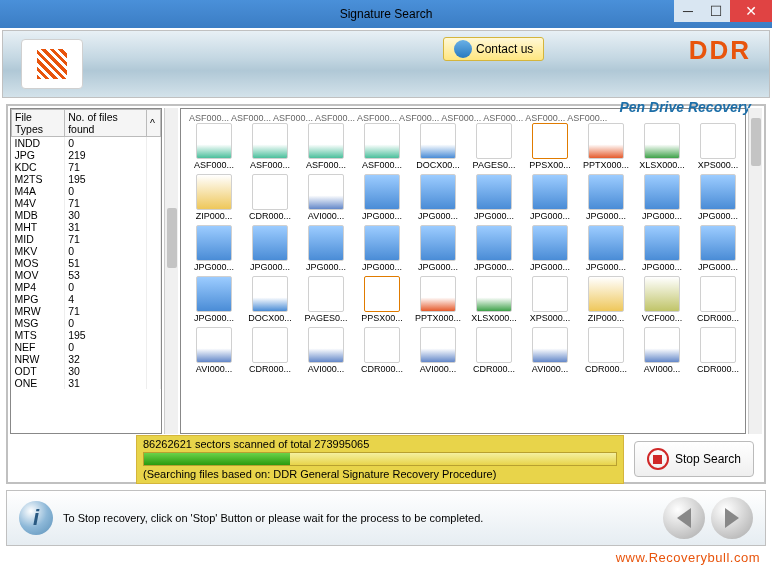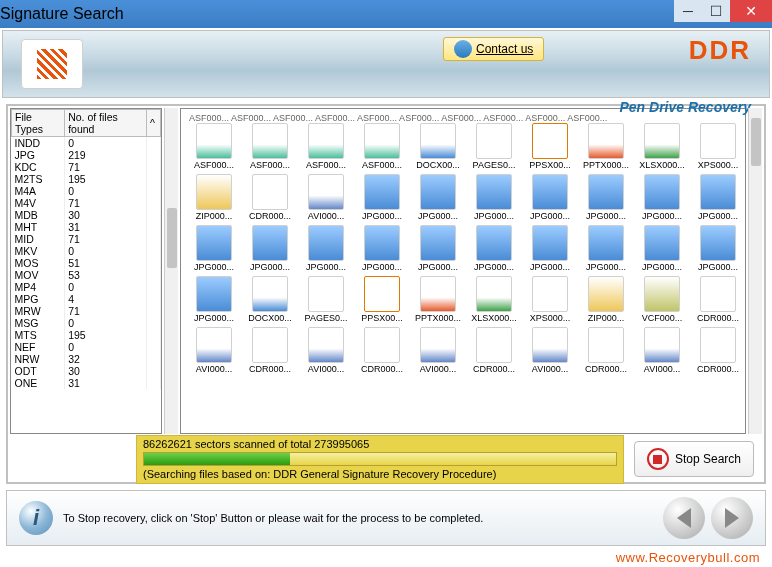--- a/index.html
+++ b/index.html
@@ -1,28 +1,28 @@
 <!DOCTYPE html>
 <html><head>
 <meta charset="utf-8">
 <style>
 * { box-sizing: border-box; margin: 0; padding: 0; font-family: "Segoe UI", Tahoma, sans-serif; }
 body { width: 772px; height: 567px; background: #fff; overflow: hidden; font-size: 11px; }
 
 .titlebar { height: 28px; background: linear-gradient(#4a90d9, #3b7dc4); display: flex; align-items: center; color: #000; position: relative; }
-.titlebar .title { flex: 1; text-align: left; font-size: 16px; }
+.titlebar .title { flex: 1; text-align: center; font-size: 12px; }
 .titlebar .winbtns { position: absolute; right: 0; top: 0; display: flex; height: 22px; }
 .titlebar .winbtn { width: 28px; height: 22px; display: flex; align-items: center; justify-content: center; font-size: 14px; color: #333; }
 .titlebar .winbtn.close { background: #e04343; color: #fff; width: 42px; }
 .titlebar .winbtn.min, .titlebar .winbtn.max { background: #d9e6f2; }
 
 .header { height: 68px; background: linear-gradient(#e8f0f5, #c5d8e3 40%, #b0c8d6 60%, #d3e2ea); border-bottom: 1px solid #a0b8c8; display: flex; align-items: center; padding: 0 18px; position: relative; margin: 2px; border: 1px solid #c0c0c0; }
 .logo-box { width: 62px; height: 50px; background: #fff; border: 1px solid #d0d0d0; border-radius: 4px; display: flex; align-items: center; justify-content: center; }
 .logo-chip { width: 30px; height: 30px; display: inline-block; background: repeating-linear-gradient(45deg,#e8540c 0 3px,#fff 3px 6px), repeating-linear-gradient(-45deg,#e8540c 0 3px,#fff 3px 6px); }
-.contact-btn { position: absolute; left: 440px; top: 6px; height: 24px; display: flex; align-items: center; background: linear-gradient(#fff8d6,#ffe680); border: 1px solid #d4b53c; border-radius: 3px; padding: 0 10px; font-size: 12px; cursor: pointer; text-decoration: underline; }
+.contact-btn { position: absolute; left: 440px; top: 6px; height: 24px; display: flex; align-items: center; background: linear-gradient(#fff8d6,#ffe680); border: 1px solid #d4b53c; border-radius: 3px; padding: 0 10px; font-size: 12px; cursor: pointer; }
 .contact-btn .avatar { width: 18px; height: 18px; border-radius: 50%; background: linear-gradient(#6ab0e6,#2a7abf); margin-right: 4px; display: inline-block; }
 .brand { position: absolute; right: 18px; top: 4px; text-align: right; }
 .brand .ddr { font-size: 26px; font-weight: bold; color: #e8540c; letter-spacing: 2px; }
 .brand .sub { font-size: 14px; color: #1c6ea8; font-style: italic; font-weight: bold; margin-top: 33px; }
 
 .main { padding: 4px 6px 0 6px; }
 .panel { border: 2px solid #c0c0c0; height: 380px; display: flex; flex-direction: column; background: #fff; }
 .top-row { display: flex; height: 426px; padding: 2px; gap: 2px; }
 
 .table-wrap { width: 152px; border: 1px solid #888; overflow: hidden; position: relative; }

